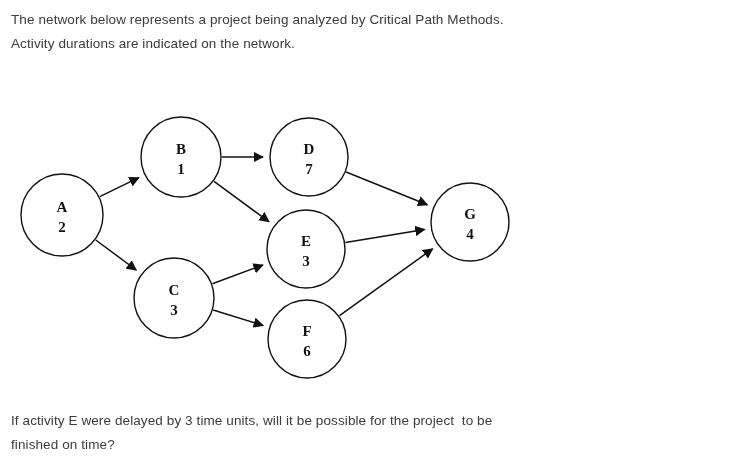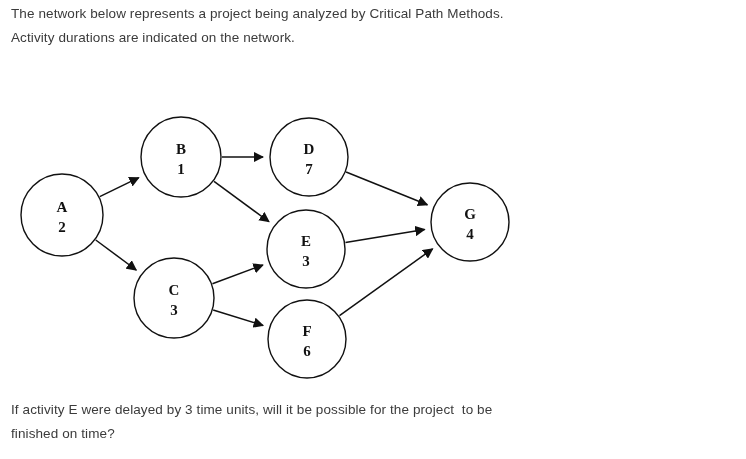--- a/index.html
+++ b/index.html
@@ -18,22 +18,22 @@
   }
   .prompt-text {
     position: absolute;
     left: 11px;
     font-size: 13.5px;
     line-height: 24px;
     color: #3b3b3b;
     white-space: pre;
     letter-spacing: 0.1px;
   }
-  #intro-text { top: 2px; }
-  #question-text { top: 398px; }
+  #intro-text { top: 8px; }
+  #question-text { top: 409px; }
 
   #network-diagram {
     position: absolute;
     left: 0;
     top: 100px;
     width: 560px;
     height: 295px;
   }
   .node-circle {
     fill: #ffffff;

